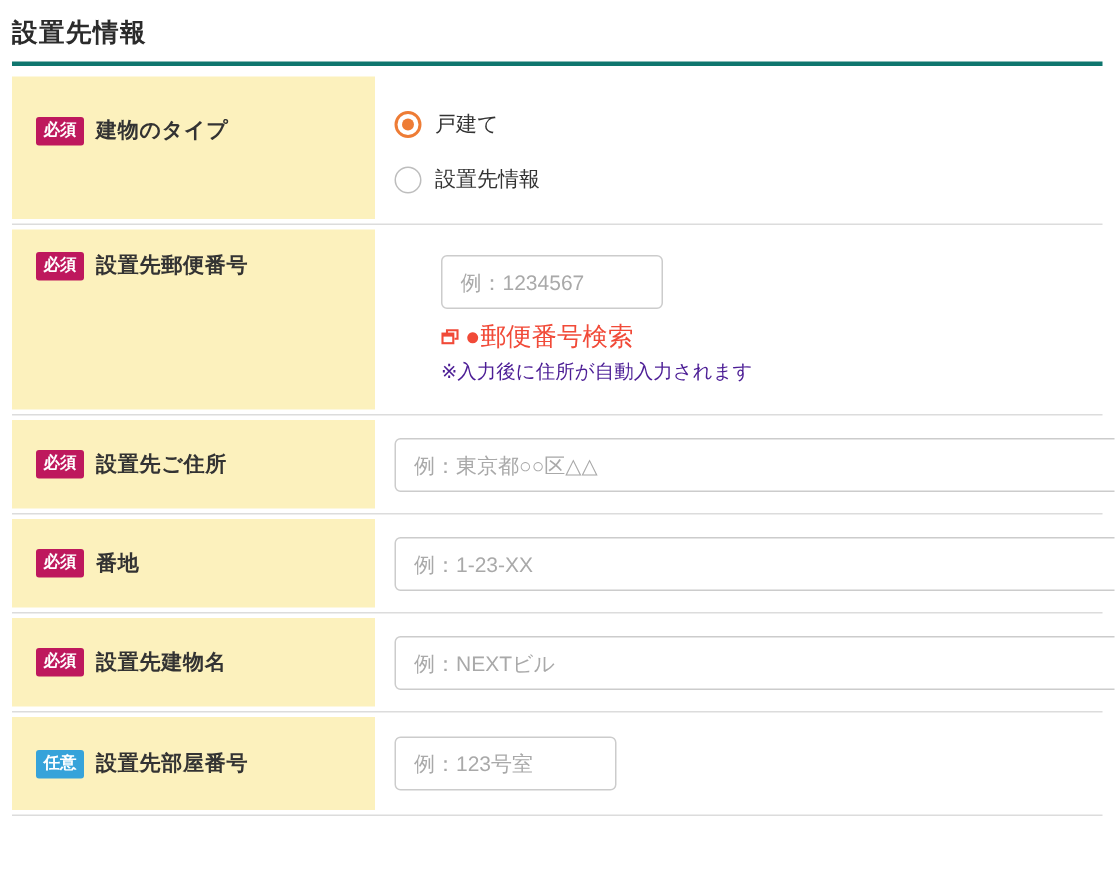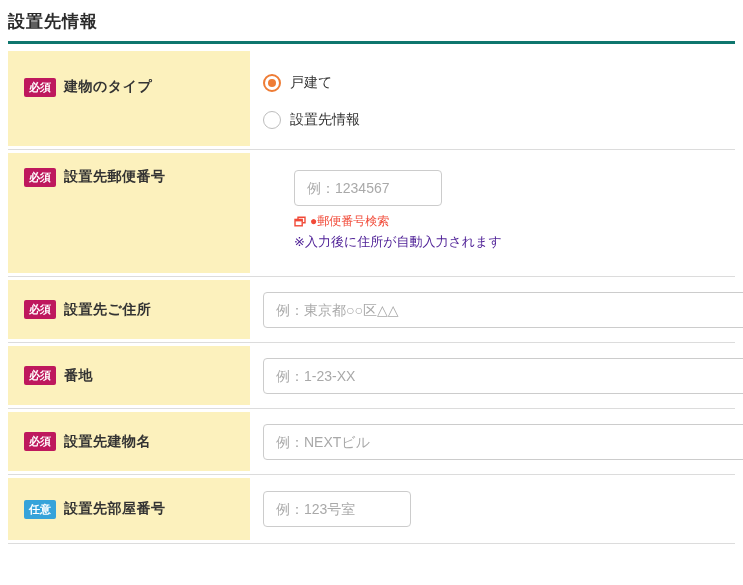--- a/index.html
+++ b/index.html
@@ -118,21 +118,21 @@
   }
   .text-input::placeholder { color: #a9a9a9; opacity: 1; }
   .input-small { width: 148px; }
   .input-large { width: 543px; }
 
   .postal-link {
     display: inline-flex;
     align-items: center;
     gap: 4px;
     margin-top: 7px;
-    font-size: 12px;
+    font-size: 17px;
     color: #F14A38;
     text-decoration: none;
     width: fit-content;
   }
   .postal-note {
     margin-top: 3px;
     font-size: 13px;
     color: #4c1d95;
   }
   .ext-icon { flex: 0 0 auto; display: inline-block; }

